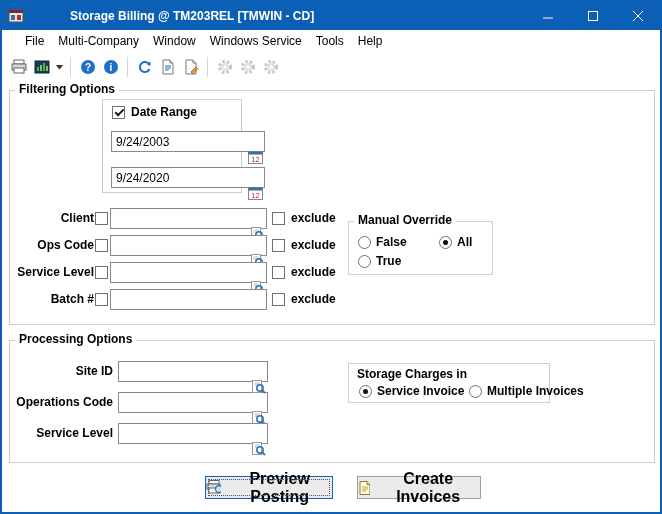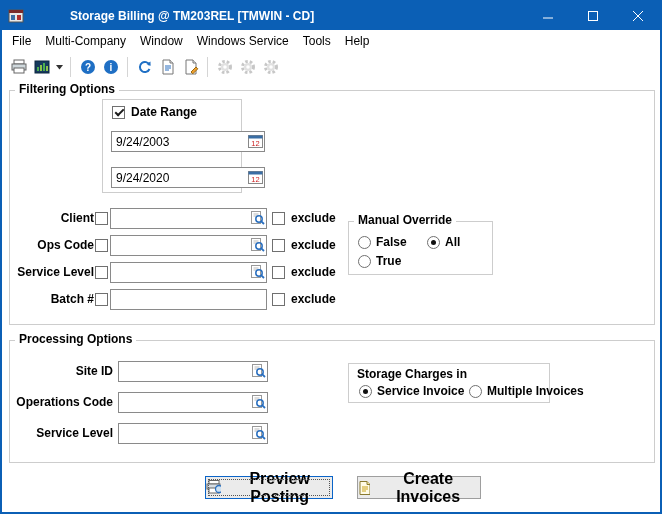--- a/index.html
+++ b/index.html
@@ -17,21 +17,21 @@
     position:absolute; top:0; left:0; right:0; height:28px;
     background:#0b5fb5; color:#fff; display:flex; align-items:center;
   }
   .app-icon { margin:0 6px 0 6px; width:16px; height:16px; flex:0 0 auto; }
   .title { font-size:12px; font-weight:600; white-space:nowrap;margin-left:40px; }
   .win-controls { margin-left:auto; display:flex; height:100%; }
   .win-btn { width:45px; height:100%; display:flex; align-items:center; justify-content:center; cursor:default; }
   
   .menubar {
     position:absolute; top:28px; left:0; right:0; height:22px;
-    display:flex; align-items:center; background:#fff; padding-left:3px;
+    display:flex; align-items:center; background:#fff; padding-left:16px;
   }
   .menu-item { padding:3px 7px; white-space:nowrap; }
   
   .toolbar {
     position:absolute; top:50px; left:0; right:0; height:30px;
     display:flex; align-items:center; padding-left:5px;
   }
   .tool-btn { width:23px; height:24px; display:flex; align-items:center; justify-content:center; }
   .tool-btn.narrow { width:12px; }
   .tool-btn.disabled { opacity:.55; }
@@ -66,21 +66,21 @@
   .row-label {
     position:absolute; font-weight:bold; line-height:21px;
     text-align:right; white-space:nowrap;
   }
   .field { position:absolute; height:21px; }
   .field input {
     width:100%; height:100%; border:1px solid #8a8a8a; background:#fff;
     padding:0 18px 0 4px; font:12px "Liberation Sans", sans-serif;
   }
   .field.no-icon input { padding-right:4px; }
-  .icon-btn { position:absolute; right:2px; top:3px; line-height:0; }
+  .icon-btn { position:absolute; right:2px; top:19px; line-height:0; }
   
   .frow, .prow { position:absolute; left:0; height:21px; width:100%; }
   .frow .row-label { left:0; width:84px; }
   .frow .cb-main { left:85px; top:4px; }
   .frow .field { left:100px; width:157px; }
   .frow .cb-excl { left:262px; top:4px; }
   .frow .excl-label { position:absolute; left:281px; line-height:21px; font-weight:bold; }
   .prow .row-label { left:0; width:103px; }
   .prow .field { left:108px; width:150px; }
   
@@ -314,21 +314,21 @@
       <span class="checkbox cb-excl"></span>
       <span class="excl-label">exclude</span>
     </div>
 
     <div class="groupbox" style="left:338px; top:130px; width:145px; height:54px;">
       <span class="gb-title">Manual Override</span>
       <div class="radio-group-item" style="left:9px; top:13px;">
         <span class="radio"></span>
         <span class="ctl-label">False</span>
       </div>
-      <div class="radio-group-item" style="left:78px; top:13px;text-align:center;">
+      <div class="radio-group-item" style="left:90px; top:13px;text-align:center;">
         <span class="radio selected"></span>
         <span class="ctl-label">All</span>
       </div>
       <div class="radio-group-item" style="left:9px; top:32px;">
         <span class="radio"></span>
         <span class="ctl-label">True</span>
       </div>
     </div>
   </div>
 

